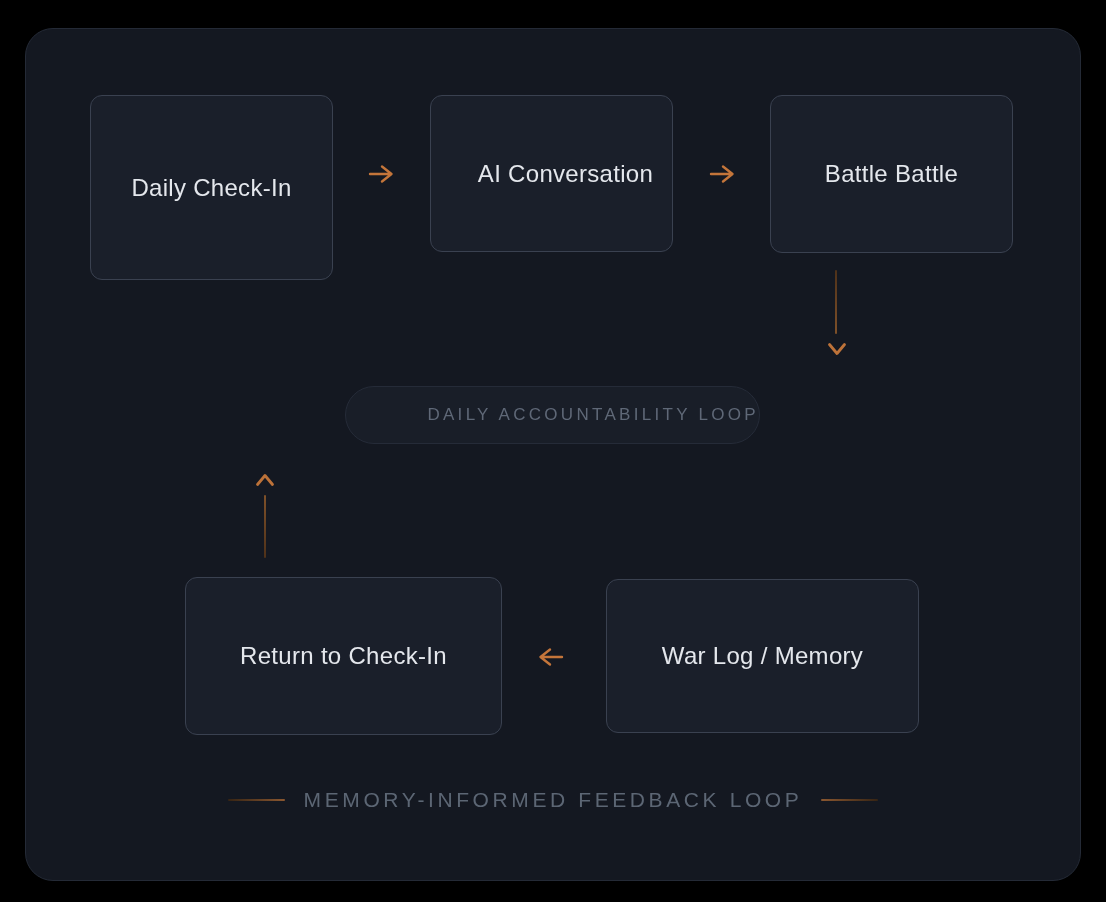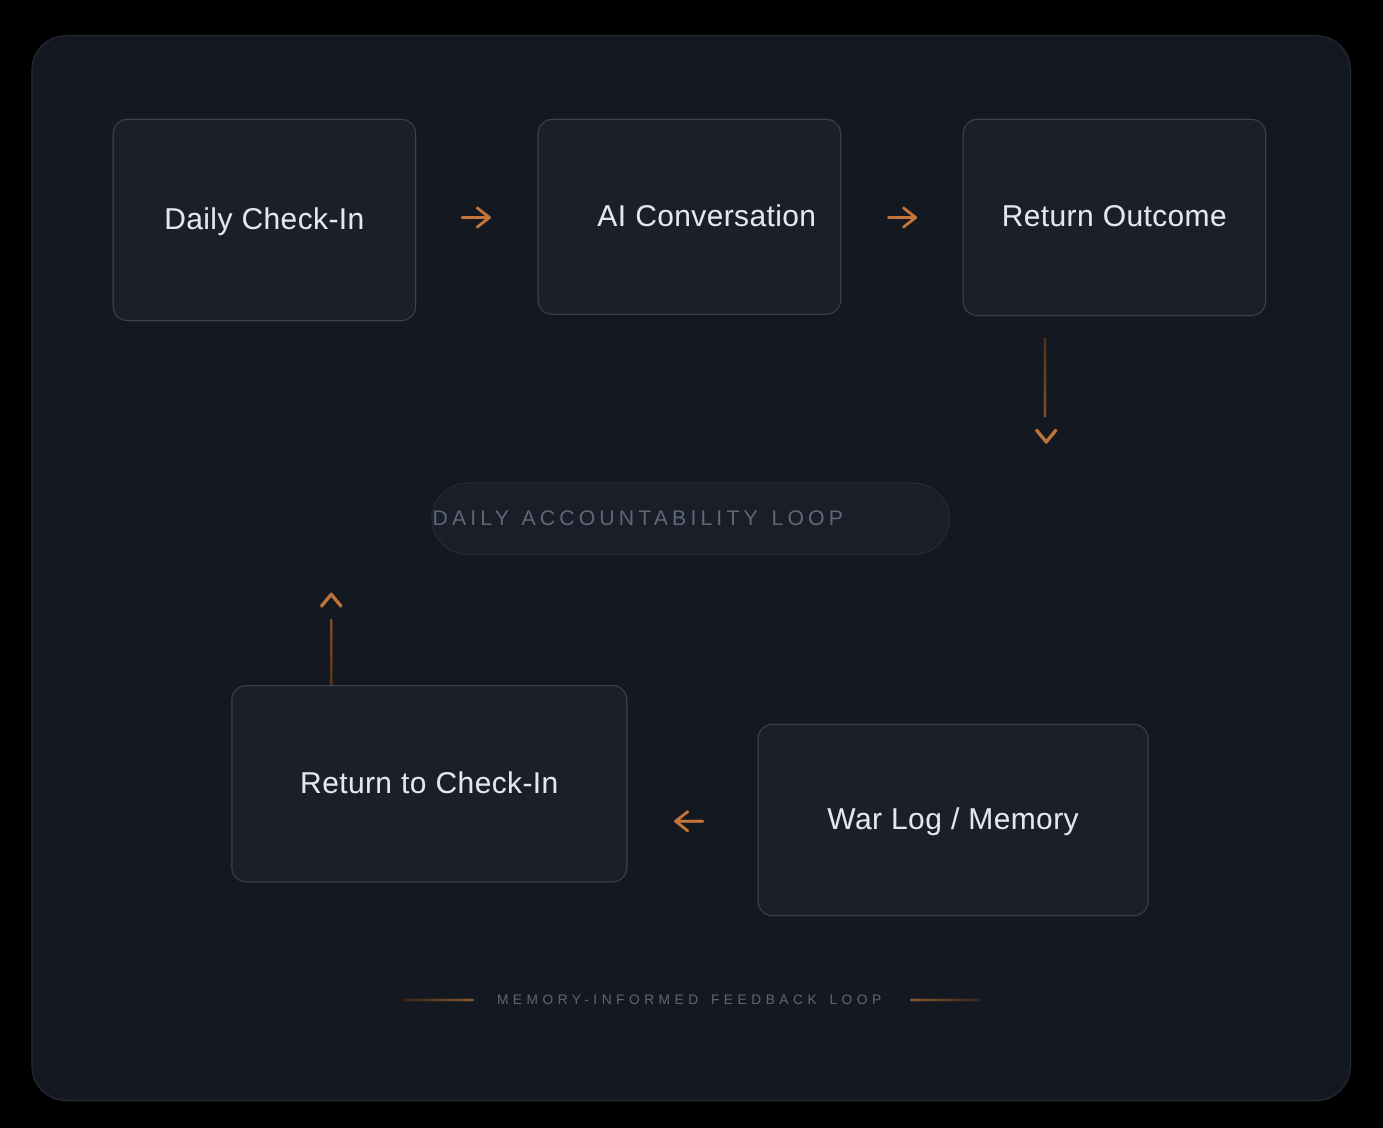--- a/index.html
+++ b/index.html
@@ -35,24 +35,24 @@
     border-radius: 12px;
     box-sizing: border-box;
     display: flex;
     align-items: center;
     justify-content: center;
     color: #e4e7ec;
     font-size: 24px;
     letter-spacing: 0.3px;
     white-space: nowrap;
   }
-  #node-daily   { left: 90px;  top: 95px;  width: 243px; height: 162px; }
+  #node-daily   { left: 90px;  top: 95px;  width: 243px; height: 185px; }
   #node-ai      { left: 430px; top: 95px;  width: 243px; height: 157px; padding-left: 28px; }
   #node-battle  { left: 770px; top: 95px;  width: 243px; height: 158px; }
-  #node-return  { left: 185px; top: 548px; width: 317px; height: 158px; }
+  #node-return  { left: 185px; top: 577px; width: 317px; height: 158px; }
   #node-warlog  { left: 606px; top: 579px; width: 313px; height: 154px; }
 
   .icon-abs { position: absolute; line-height: 0; }
   .stem {
     position: absolute;
     width: 2px;
     border-radius: 1px;
   }
   #stem-down {
     left: 835px; top: 270px; height: 64px;
@@ -66,39 +66,39 @@
   .pill {
     position: absolute;
     left: 345px; top: 386px;
     width: 415px; height: 58px;
     box-sizing: border-box;
     background: #191e28;
     border: 1px solid #252b38;
     border-radius: 29px;
     display: flex;
     align-items: center;
-    justify-content: flex-start;
+    justify-content: flex-end;
     color: #5f6877;
     font-size: 17px;
     letter-spacing: 3.3px;
     white-space: nowrap;
   }
 
   .footer-caption {
     position: absolute;
     left: 25px; top: 786px;
     width: 1056px; height: 28px;
     display: flex;
     align-items: center;
     justify-content: center;
     gap: 19px;
   }
   .footer-caption .caption-text {
     color: #5c6674;
-    font-size: 11px;
+    font-size: 21px;
     letter-spacing: 3.6px;
     white-space: nowrap;
   }
   .dash {
     width: 57px;
     height: 2px;
     border-radius: 1px;
   }
   .dash-left  { background: linear-gradient(90deg, #362414 0%, #8a5730 100%); }
   .dash-right { background: linear-gradient(270deg, #362414 0%, #8a5730 100%); }
@@ -125,21 +125,21 @@
     <span>AI Conversation</span>
   </div>
 
   <span class="icon-abs" style="left:709px; top:164px;">
     <svg width="26" height="20" viewBox="0 0 26 20" fill="none">
       <path d="M2 10 H23 M14 2.5 L23.5 10 L14 17.5" stroke="#c4753a" stroke-width="2.4" stroke-linecap="round" stroke-linejoin="round"></path>
     </svg>
   </span>
 
   <div class="node" id="node-battle">
-    <span>Return Outcome</span>
+    <span>Battle Battle</span>
   </div>
 
   <div class="stem" id="stem-down"></div>
   <span class="icon-abs" style="left:827px; top:342px;">
     <svg width="20" height="15" viewBox="0 0 20 15" fill="none">
       <path d="M2.5 2.5 L10 11.5 L17.5 2.5" stroke="#bd7239" stroke-width="2.8" stroke-linecap="round" stroke-linejoin="round"></path>
     </svg>
   </span>
 
   <div class="pill">

